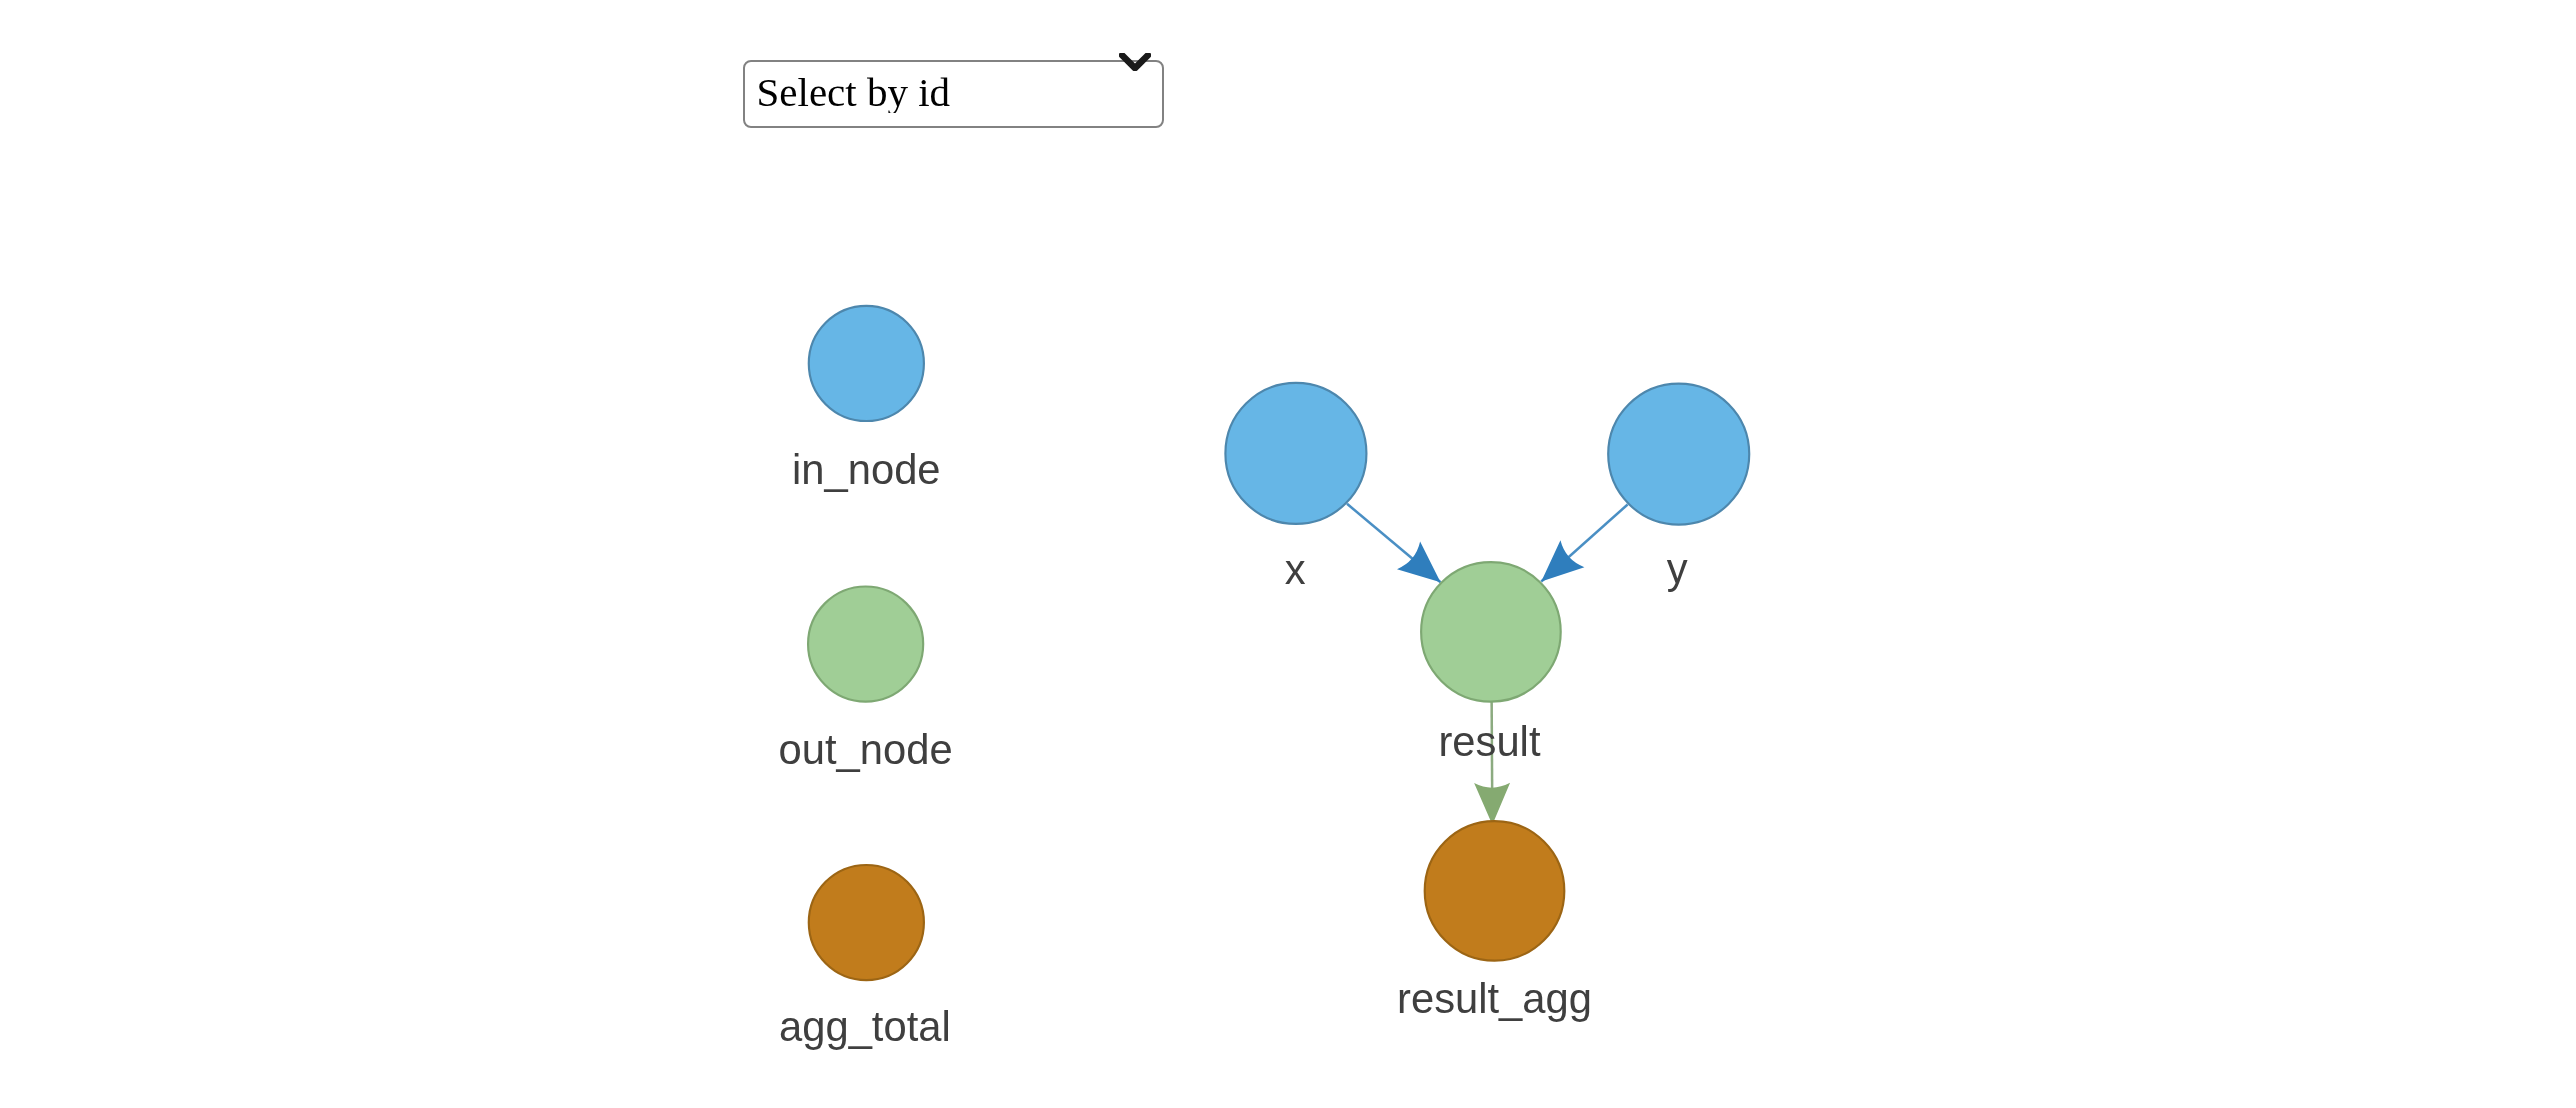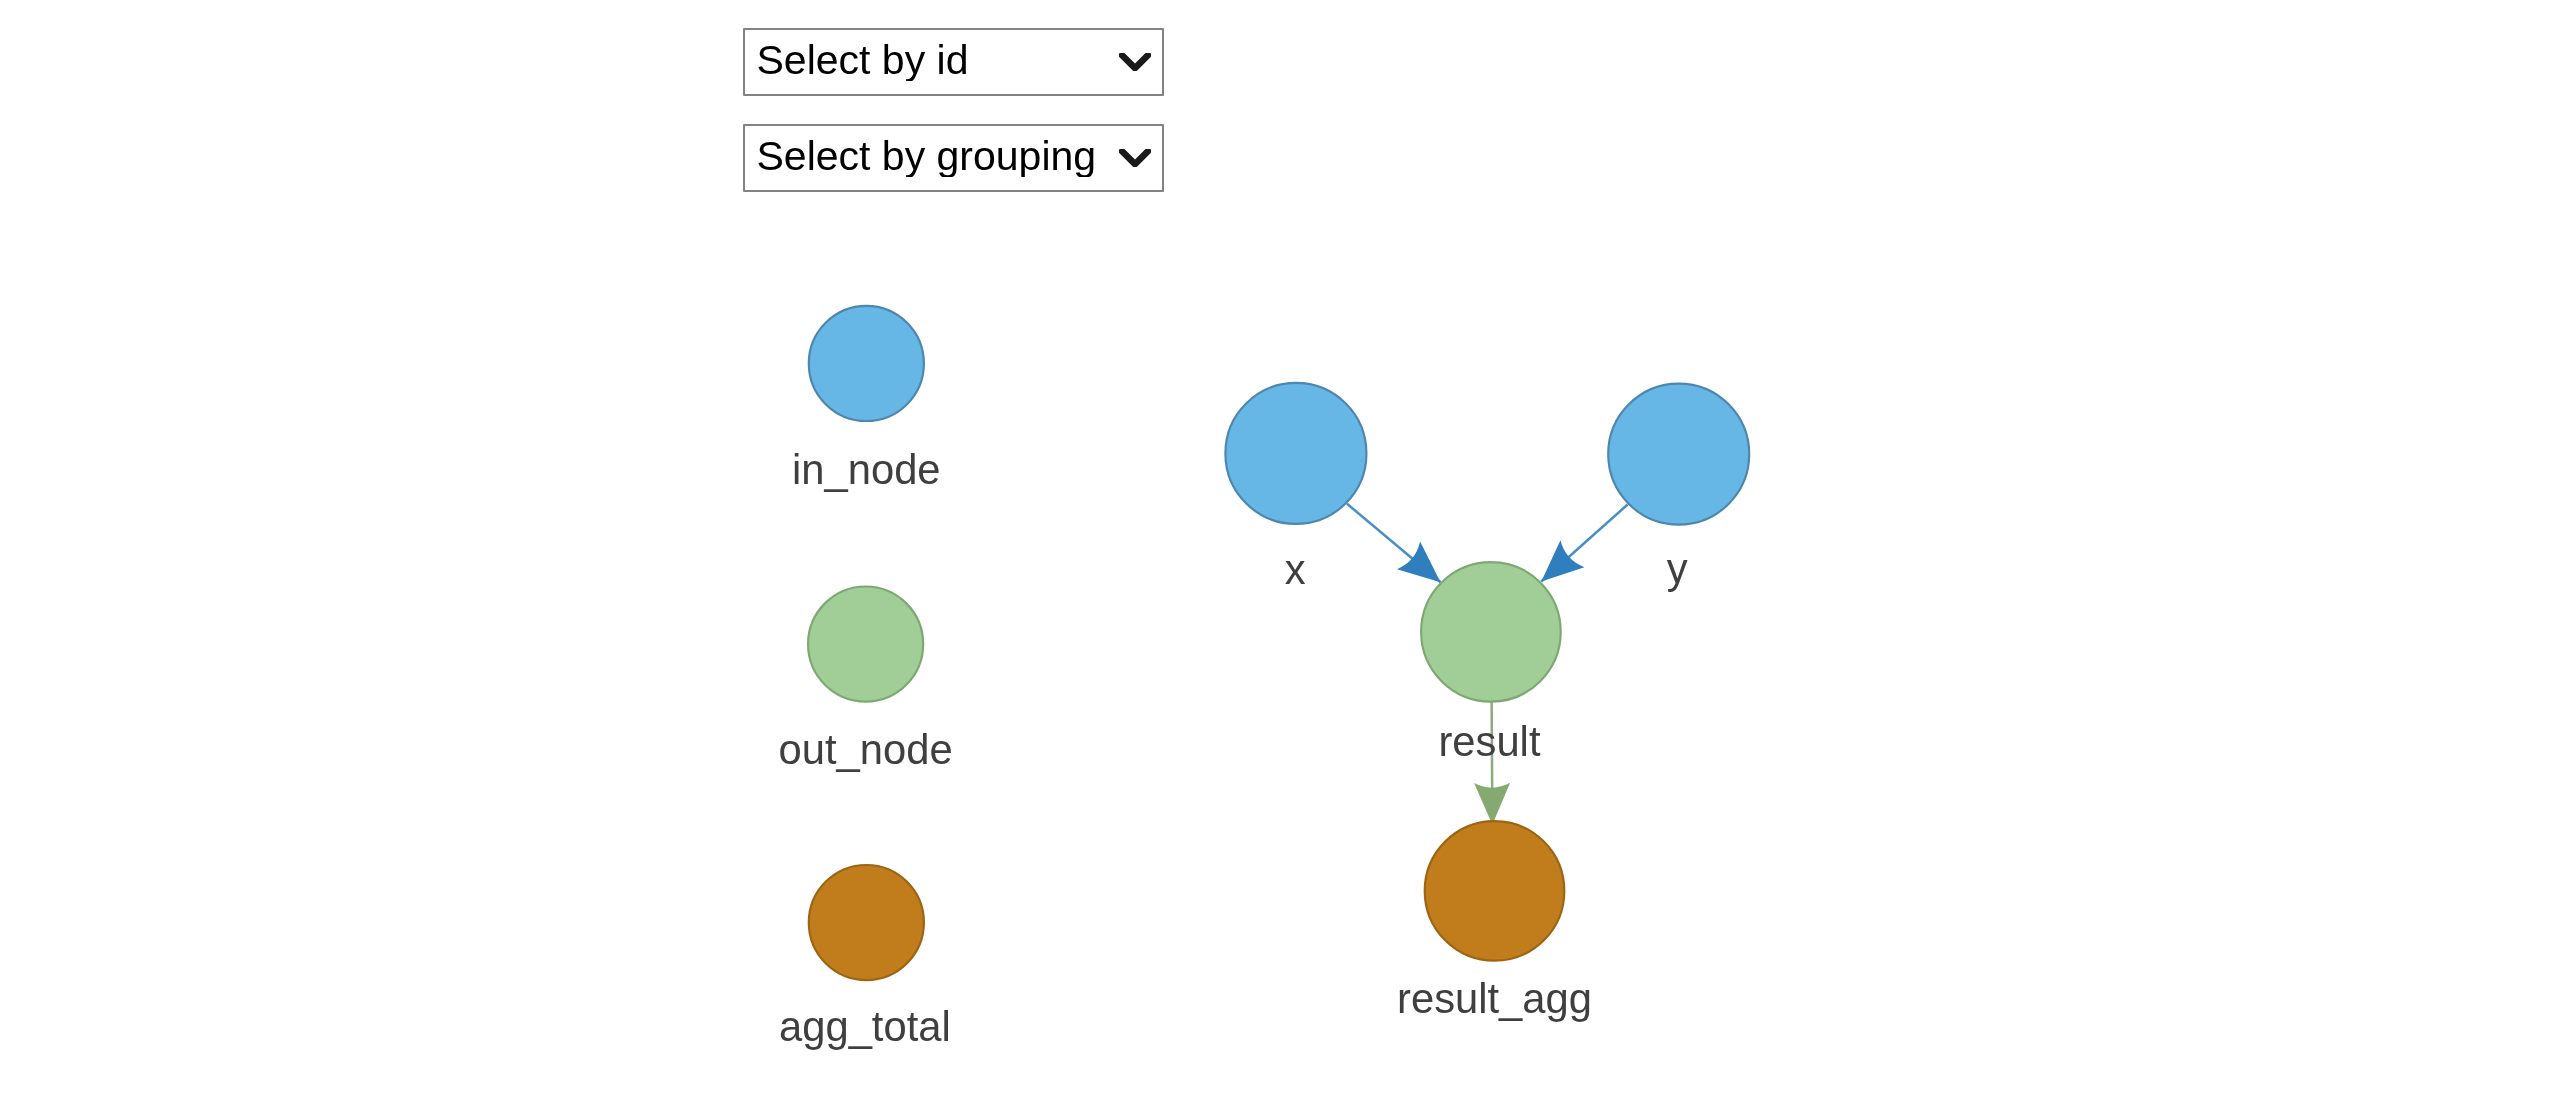--- a/index.html
+++ b/index.html
@@ -28,27 +28,28 @@
   }
   .select-wrap.first  { top: 28px;  }
   .select-wrap.second { top: 124px; }
   .select-wrap select {
     -webkit-appearance: none;
     appearance: none;
     width: 100%;
     height: 100%;
     box-sizing: border-box;
     border: 2.2px solid #828282;
-    border-radius: 1px;
+    border-radius: 8px;
     background: #ffffff;
     color: #000000;
-    font-family: Liberation Sans, sans-serif;
+    font-family: Liberation Serif, serif;
     font-size: 41px;
     padding: 0 50px 2.9px 11.5px;
     line-height: 1;
+    margin-top: 32px;
   }
   .select-wrap .chev {
     position: absolute;
     right: 13px;
     top: 50%;
     margin-top: -9.4px;
     pointer-events: none;
   }
   
   .graph-canvas {
@@ -72,28 +73,20 @@
 
   <div class="select-wrap first">
     <select>
       <option>Select by id</option>
     </select>
     <svg class="chev" width="32" height="18.7" viewBox="0 0 44 26">
       <polyline points="4,3 22,21 40,3" fill="none" stroke="#1a1a1a" stroke-width="9" stroke-linecap="round" stroke-linejoin="round"></polyline>
     </svg>
   </div>
 
-  <div class="select-wrap second">
-    <select>
-      <option>Select by grouping</option>
-    </select>
-    <svg class="chev" width="32" height="18.7" viewBox="0 0 44 26">
-      <polyline points="4,3 22,21 40,3" fill="none" stroke="#1a1a1a" stroke-width="9" stroke-linecap="round" stroke-linejoin="round"></polyline>
-    </svg>
-  </div>
 
   <svg class="graph-canvas" width="2576" height="1109" viewBox="0 0 3580 1541">
     <defs>
       <marker id="arrow-blue" markerUnits="userSpaceOnUse" markerWidth="140" markerHeight="70" refX="0" refY="0" orient="auto" overflow="visible">
         <path d="M 0,0 L -58,-25 Q -45,0 -58,25 Z" fill="#2f7ebd"></path>
       </marker>
       <marker id="arrow-green" markerUnits="userSpaceOnUse" markerWidth="140" markerHeight="70" refX="0" refY="0" orient="auto" overflow="visible">
         <path d="M 0,0 L -25,-58 Q 0,-45 25,-58 Z" transform="rotate(-90)" fill="#85aa71"></path>
       </marker>
     </defs>

